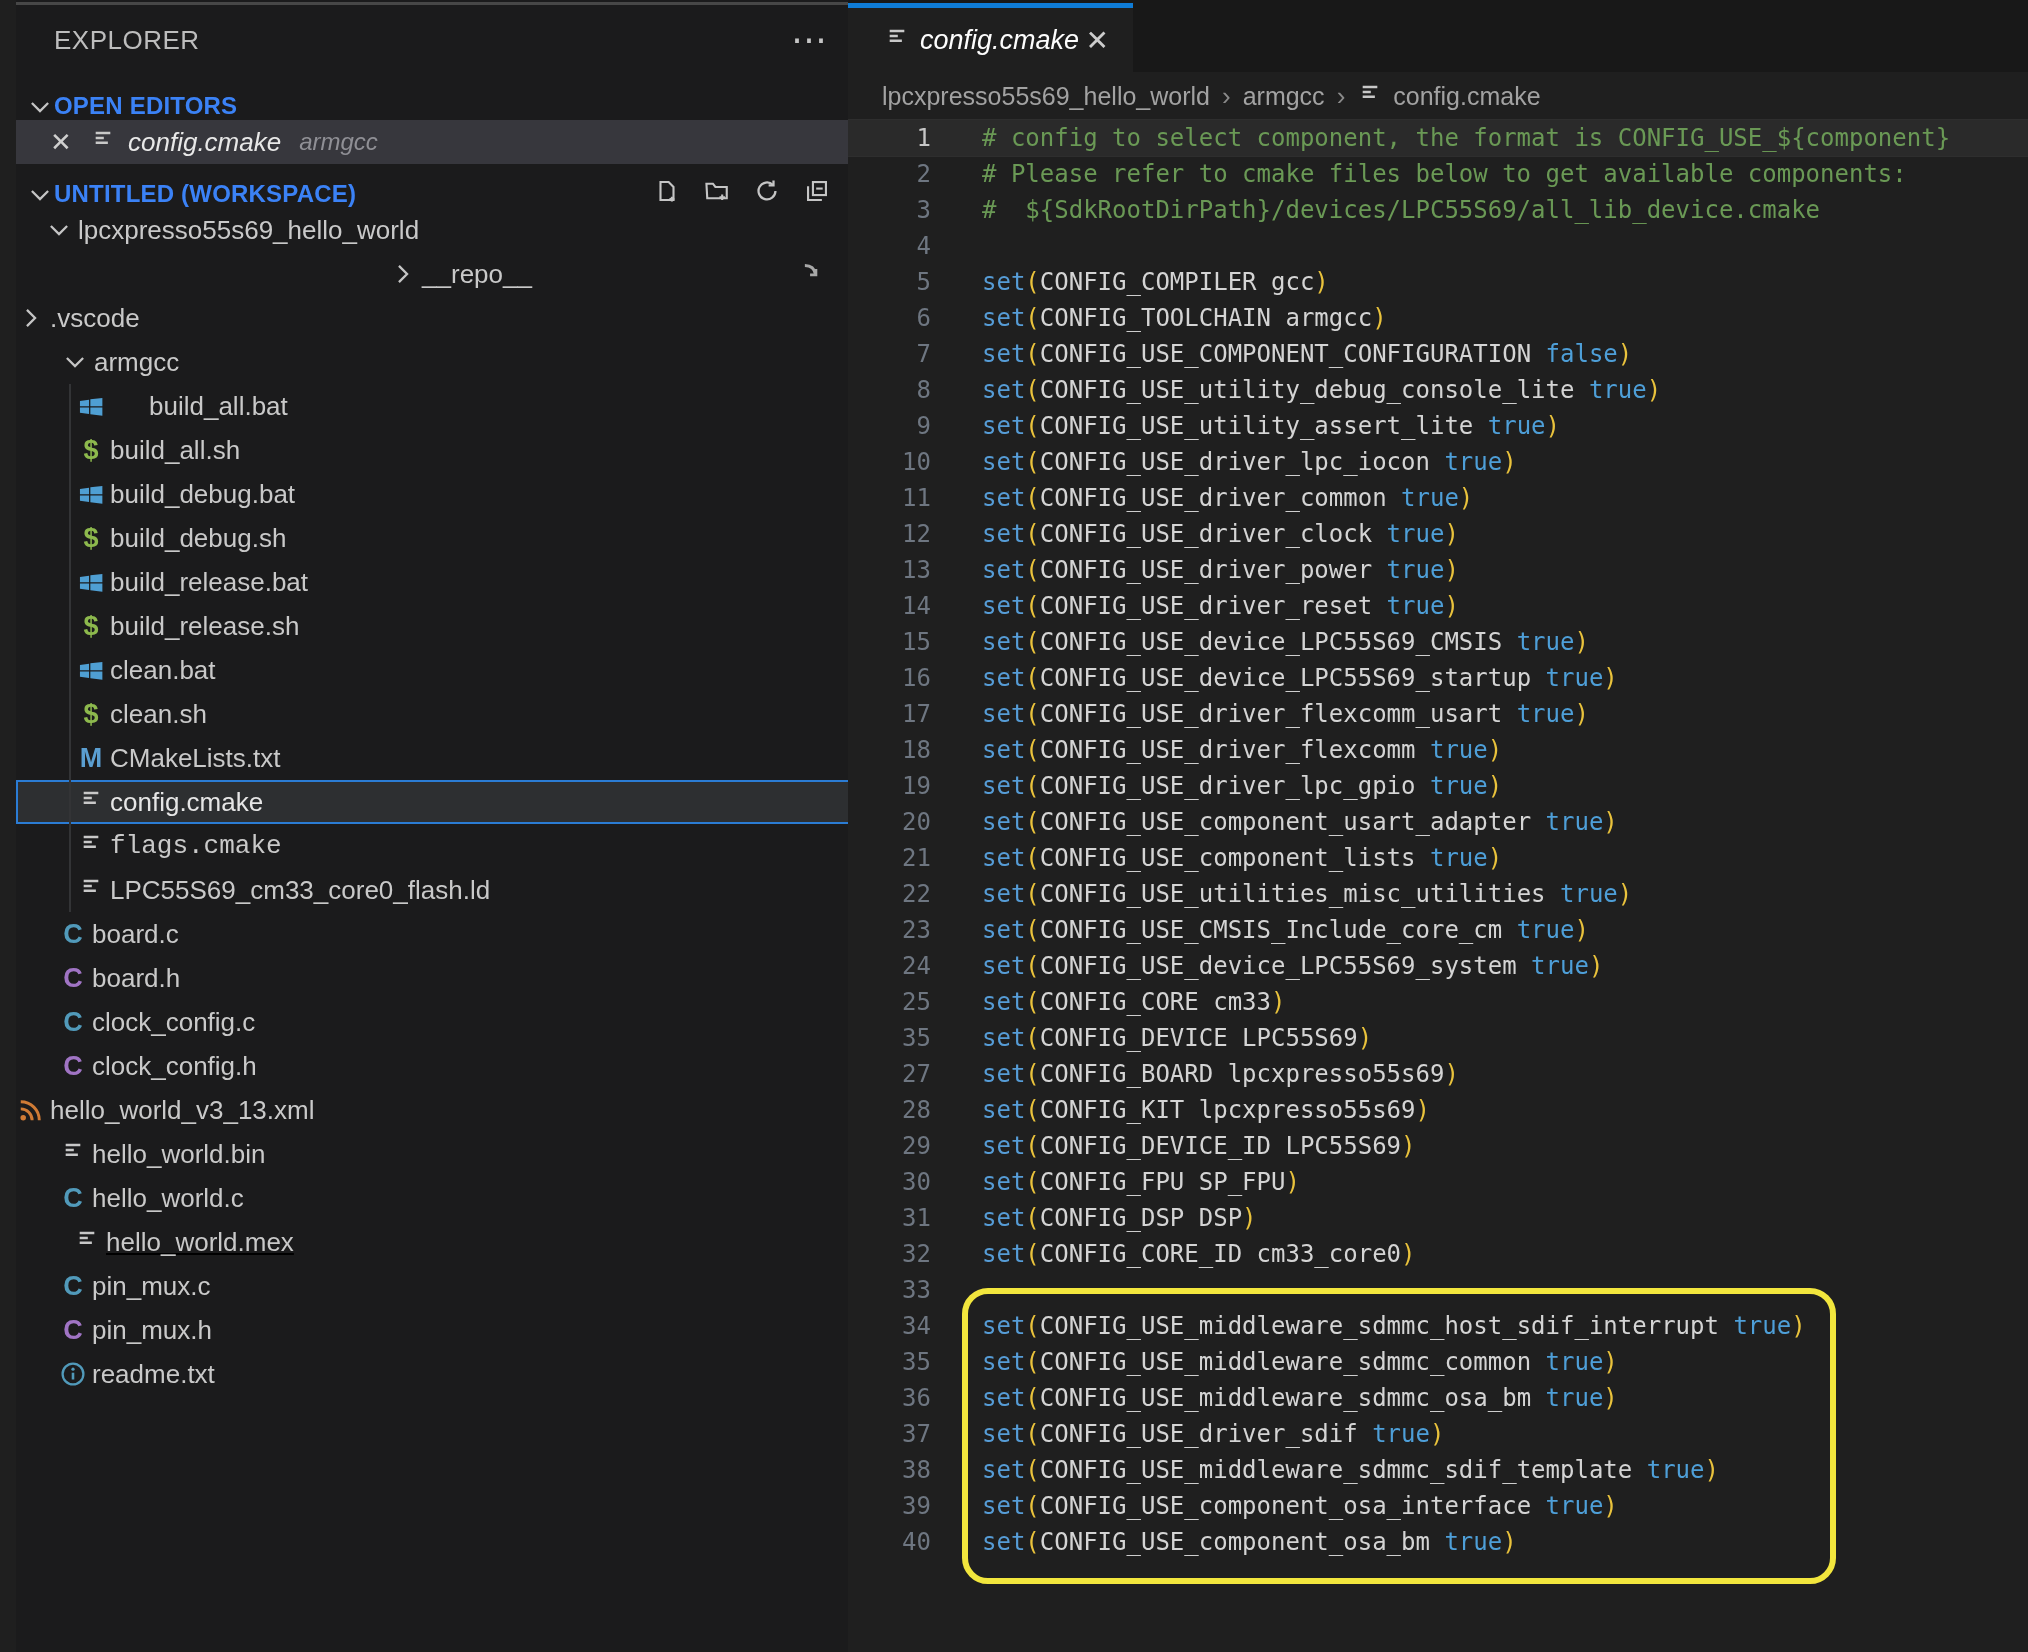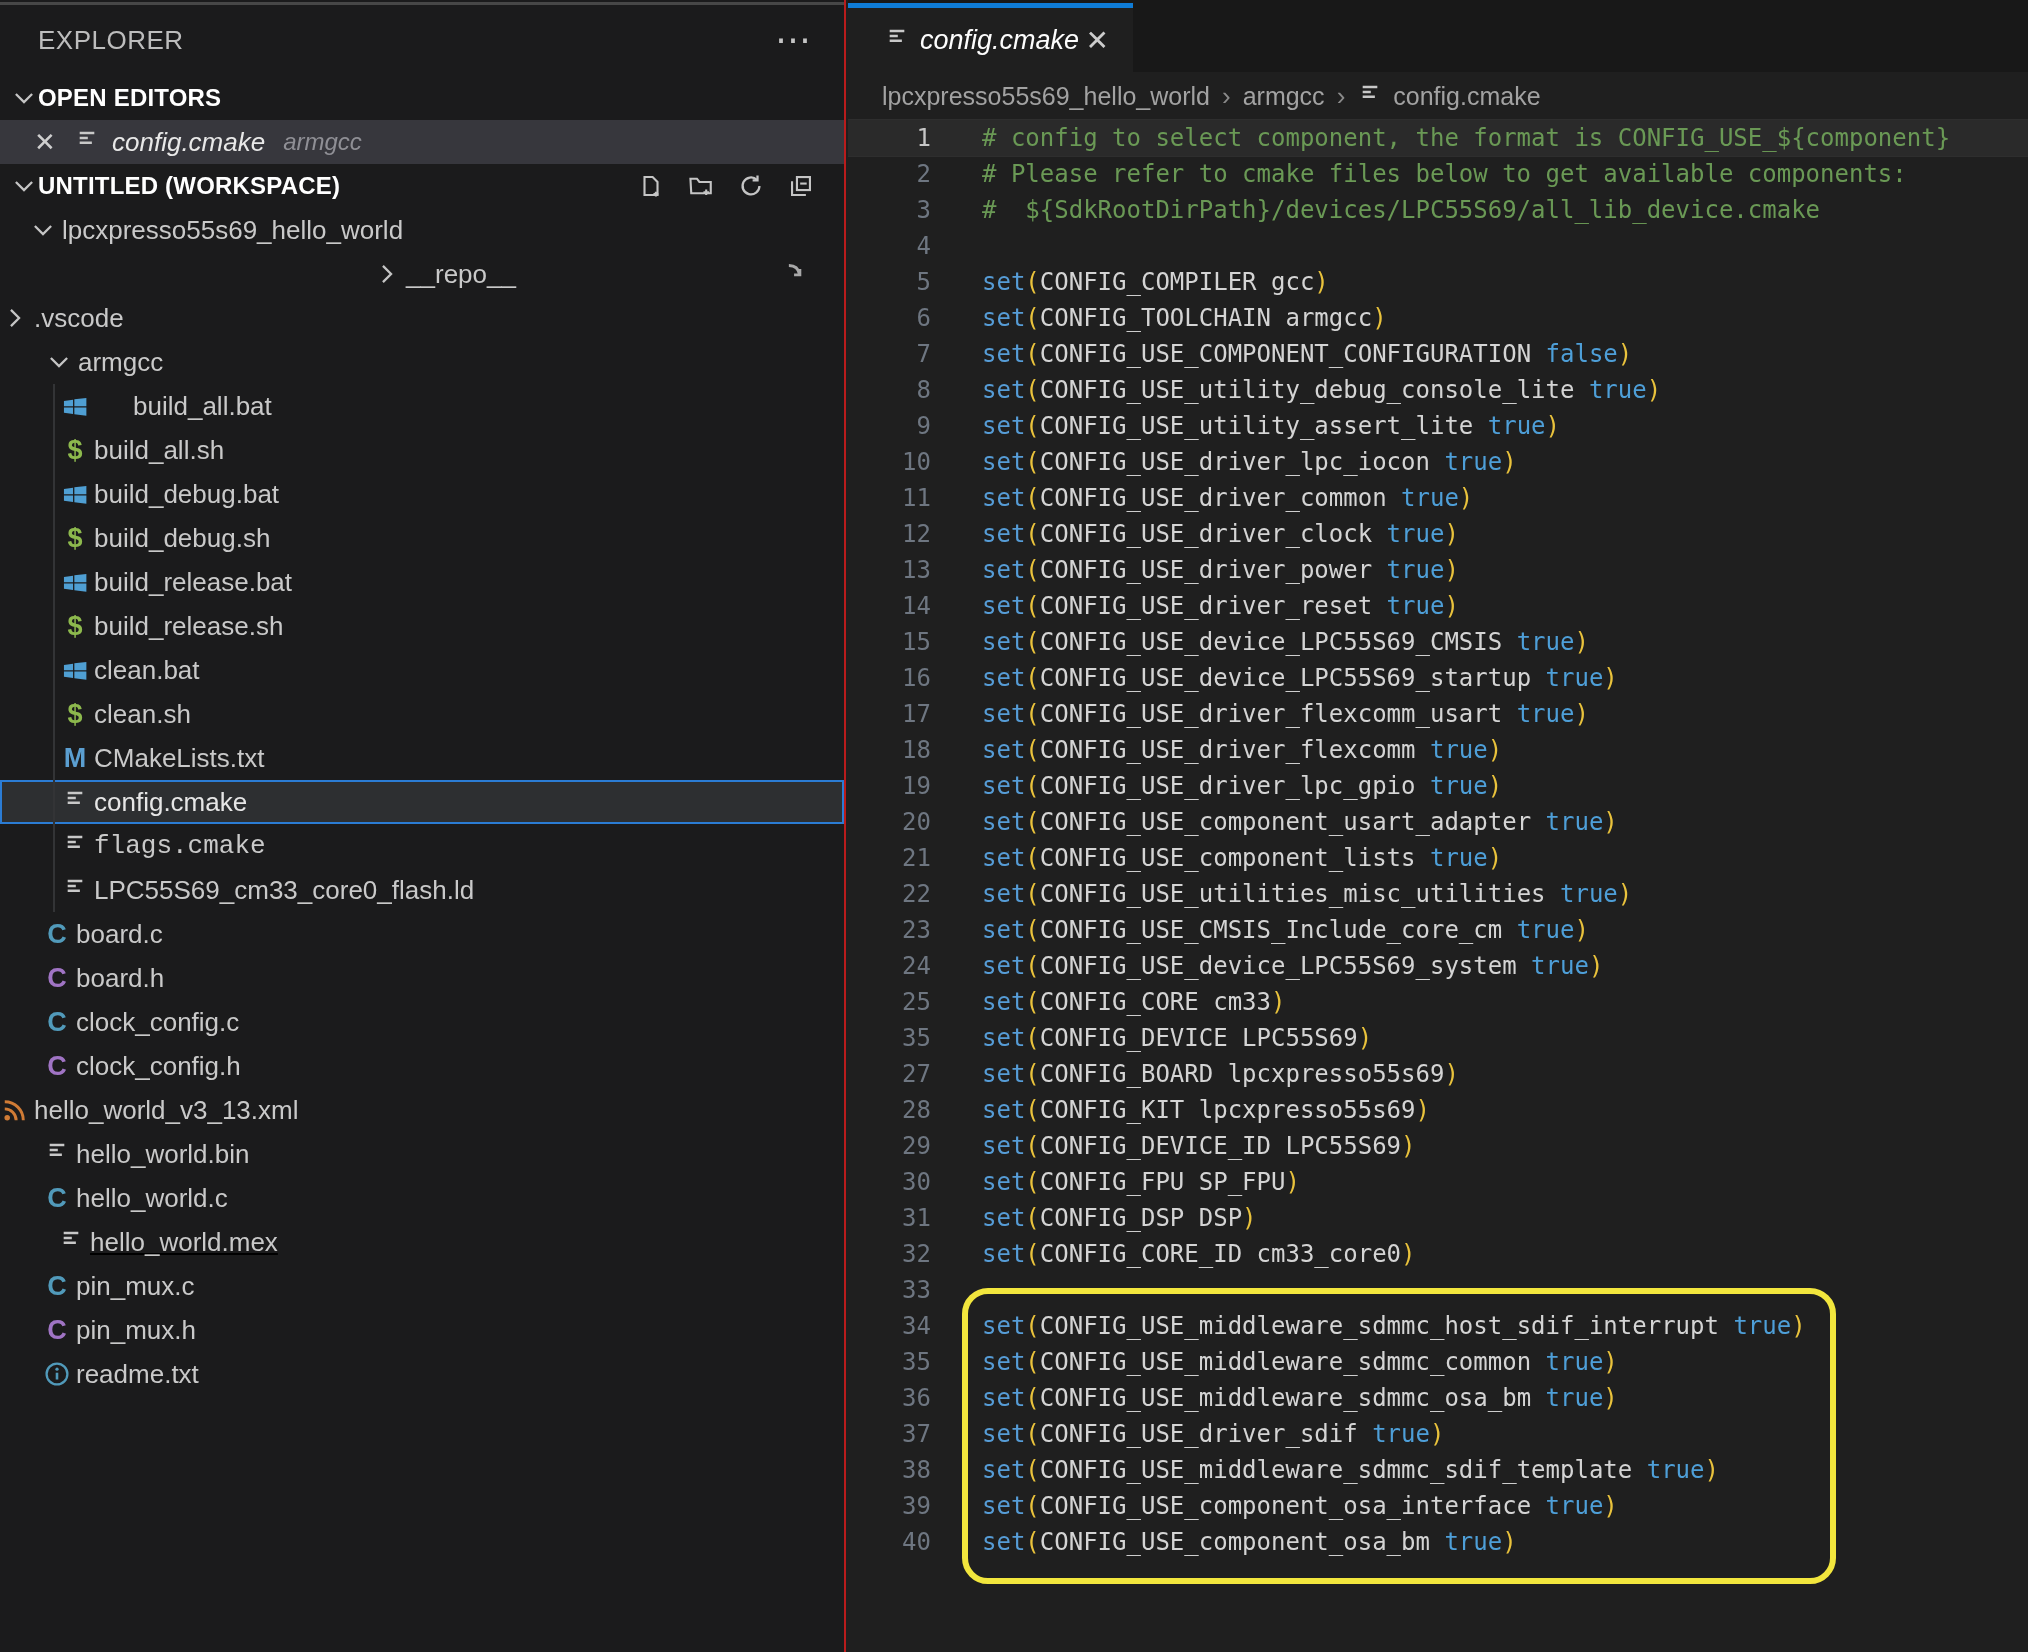--- a/index.html
+++ b/index.html
@@ -1,25 +1,25 @@
 <!DOCTYPE html>
 <html><head>
 <meta charset="utf-8">
 <style>
   html,body{margin:0;padding:0;background:#111;}
   *{box-sizing:border-box;}
   .app{position:relative;width:2028px;height:1652px;background:#1f1f1f;overflow:hidden;
        font-family:"Liberation Sans",sans-serif;-webkit-font-smoothing:antialiased;}
   
-  .sidebar{position:absolute;left:0;top:0;width:846px;height:1652px;background:#1b1b1c;border-right:2px solid #b91c1c;}
+  .sidebar{position:absolute;left:16px;top:0;width:846px;height:1652px;background:#1b1b1c;border-right:2px solid #14532d;}
   .sidebar .topline{position:absolute;left:0;top:2px;height:3px;width:100%;background:#474747;}
   .sb-title{height:76px;display:flex;align-items:center;padding:4px 30px 0 38px;}
   .sb-title .t{font-size:26px;color:#bdbdbd;letter-spacing:.5px;}
   .sb-title .more{margin-left:auto;color:#c5c5c5;font-size:36px;letter-spacing:3px;line-height:20px;cursor:pointer;}
-  .sect{height:44px;display:flex;align-items:center;padding-left:10px;color:#ffffff;}
+  .sect{height:44px;display:flex;align-items:flex-end;padding-left:10px;color:#3b82f6;}
   .sect .chev{width:28px;display:flex;justify-content:center;color:#c5c5c5;}
   .sect .lbl{font-size:24px;font-weight:700;letter-spacing:.2px;}
   .sect .actions{margin-left:auto;display:flex;gap:16px;padding-right:26px;}
   .sect .actions .ab{width:34px;height:34px;display:flex;align-items:center;justify-content:center;color:#c5c5c5;cursor:pointer;}
   .oe-row{height:44px;display:flex;align-items:center;background:#37373d;padding-left:34px;}
   .oe-row .x{color:#cfcfcf;width:40px;font-size:26px;}
   .oe-row .fic{width:34px;color:#c8c8c8;}
   .oe-row .nm{font-size:26px;font-style:italic;color:#e8e8e8;margin-left:4px;}
   .oe-row .ds{font-size:24px;font-style:italic;color:#8f8f95;margin-left:18px;}
   .tree{position:relative;}

